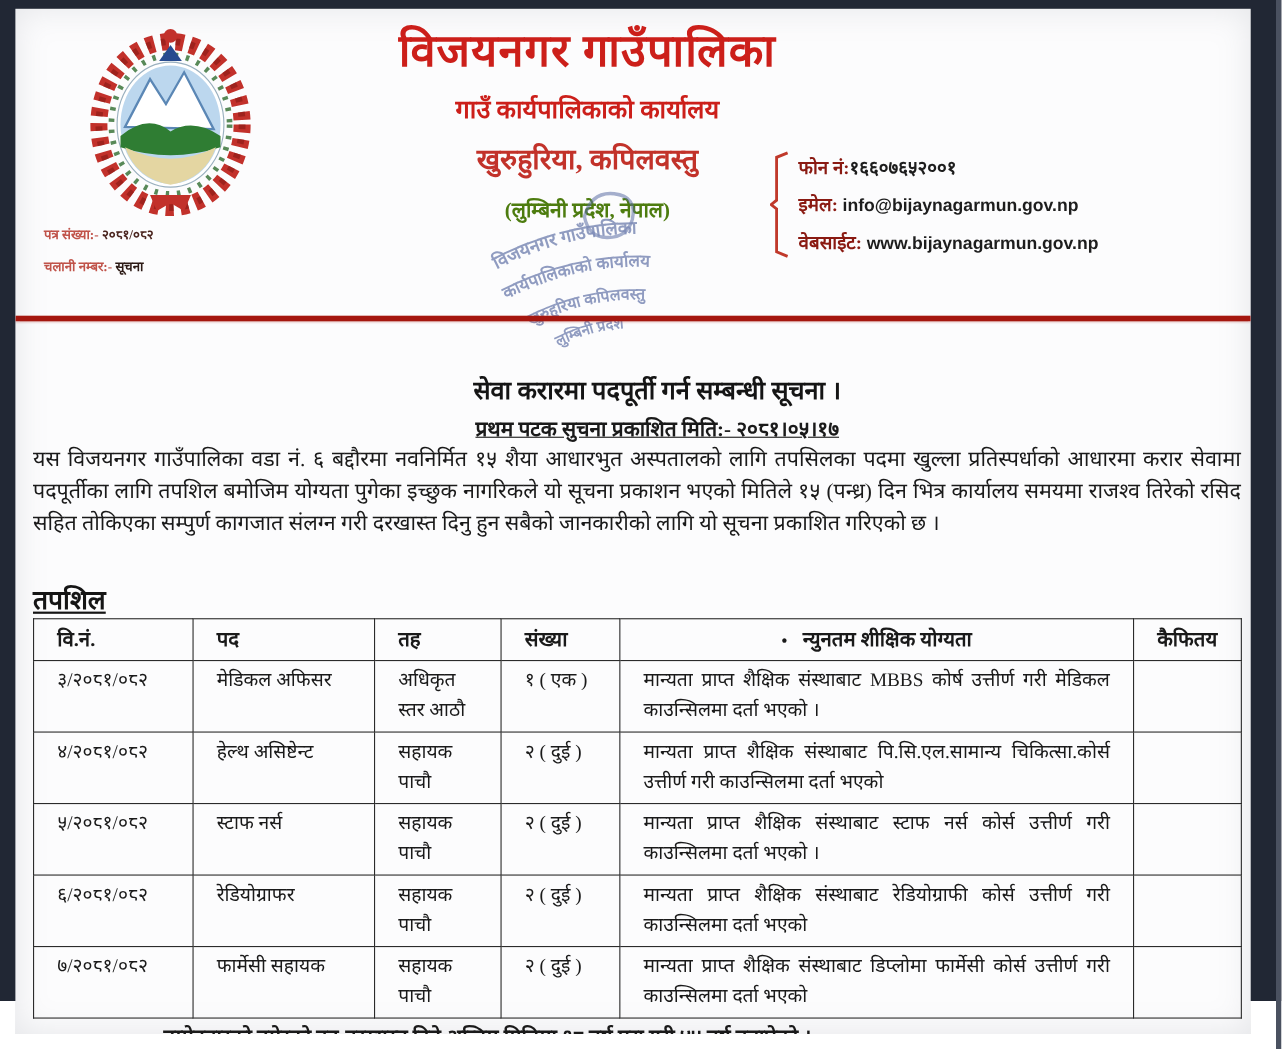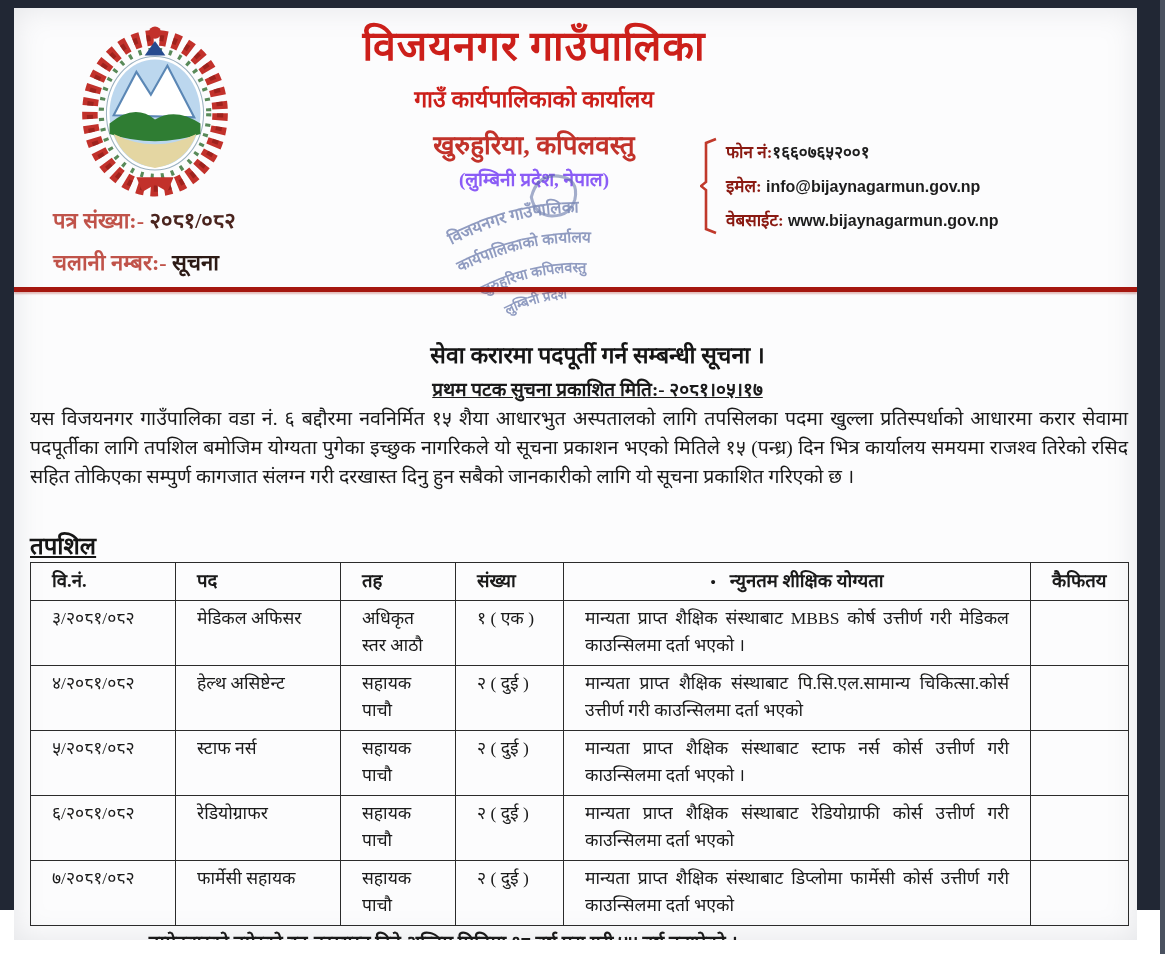--- a/index.html
+++ b/index.html
@@ -15,31 +15,31 @@
     box-shadow: inset 0 0 30px rgba(120,125,140,.18);
   }
 
   
   .logo { position:absolute; left:56px; top:4px; width:170px; height:186px; }
 
   .title-block { position:absolute; left:210px; top:8px; width:620px; text-align:center; }
   .muni-name   { font-size:41px; font-weight:bold; color:#cc1f1a; letter-spacing:1px; }
   .office-name { font-size:23px; font-weight:bold; color:#cc1f1a; margin-top:10px; }
   .addr-line   { font-size:26px; font-weight:bold; color:#c2322a; margin-top:12px; }
-  .prov-line   { font-size:19px; font-weight:bold; color:#8b5cf6; margin-top:4px; }
+  .prov-line   { font-size:19px; font-weight:bold; color:#4d7c0f; margin-top:15px; }
 
   .contact { position:absolute; left:686px; top:128px; display:flex; align-items:stretch; }
   .contact-lines { margin-left:8px; padding-top:4px; }
   .contact-line { font-size:17px; margin-bottom:11px; white-space:nowrap; }
   .c-label { color:#8a1a12; font-weight:bold; }
   .c-value { color:#1d1d1d; font-weight:bold; font-family:"Liberation Sans","DejaVu Sans",sans-serif; font-size:16px; }
   .c-value-dev { color:#1d1d1d; font-weight:bold; }
 
   .meta { position:absolute; left:26px; top:196px; }
-  .meta-line { font-size:22px; margin-bottom:12px;margin-left:13px; }
+  .meta-line { font-size:12px; margin-bottom:12px; }
   .m-label { color:#c0534a; font-weight:bold; }
   .m-value { color:#4a241e; font-weight:bold; }
   .m-value-dark { color:#2c1a15; font-weight:bold; }
 
   .stamp { position:absolute; left:400px; top:156px; width:290px; height:180px;
            transform:rotate(-5deg); opacity:.78; }
 
   .red-rule { position:absolute; left:0; top:279px; width:1123px; height:5px;
               background:#a5170f; box-shadow:0 2px 2px rgba(160,20,10,.28); }
 

